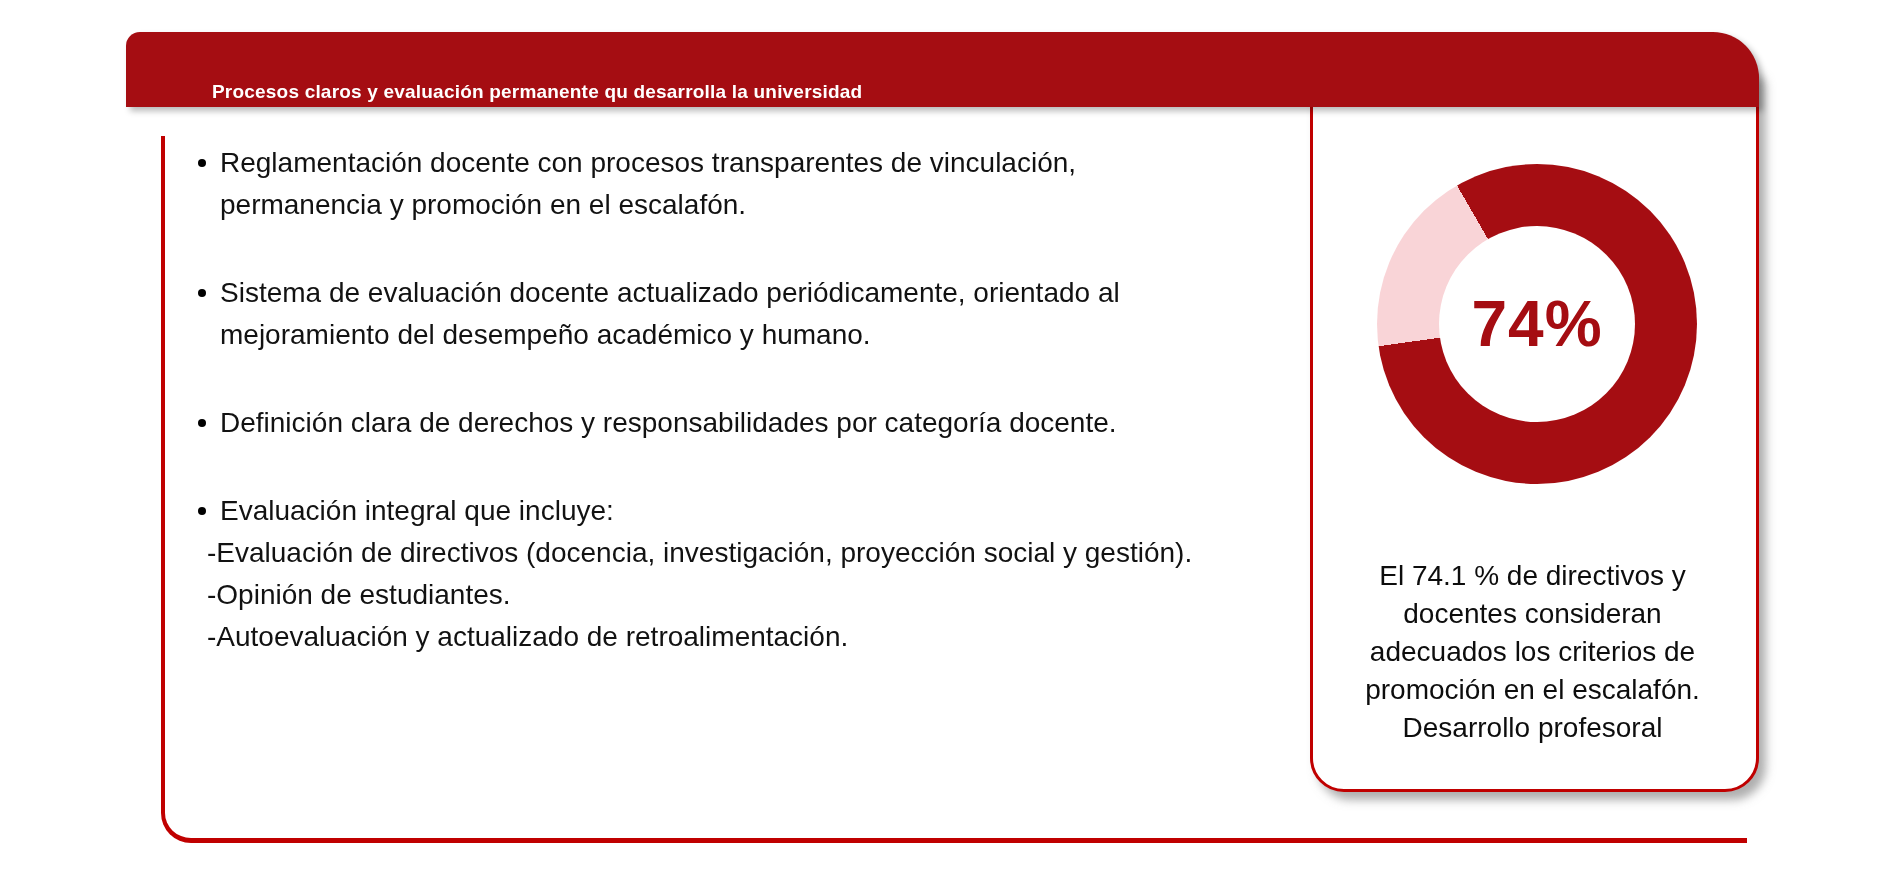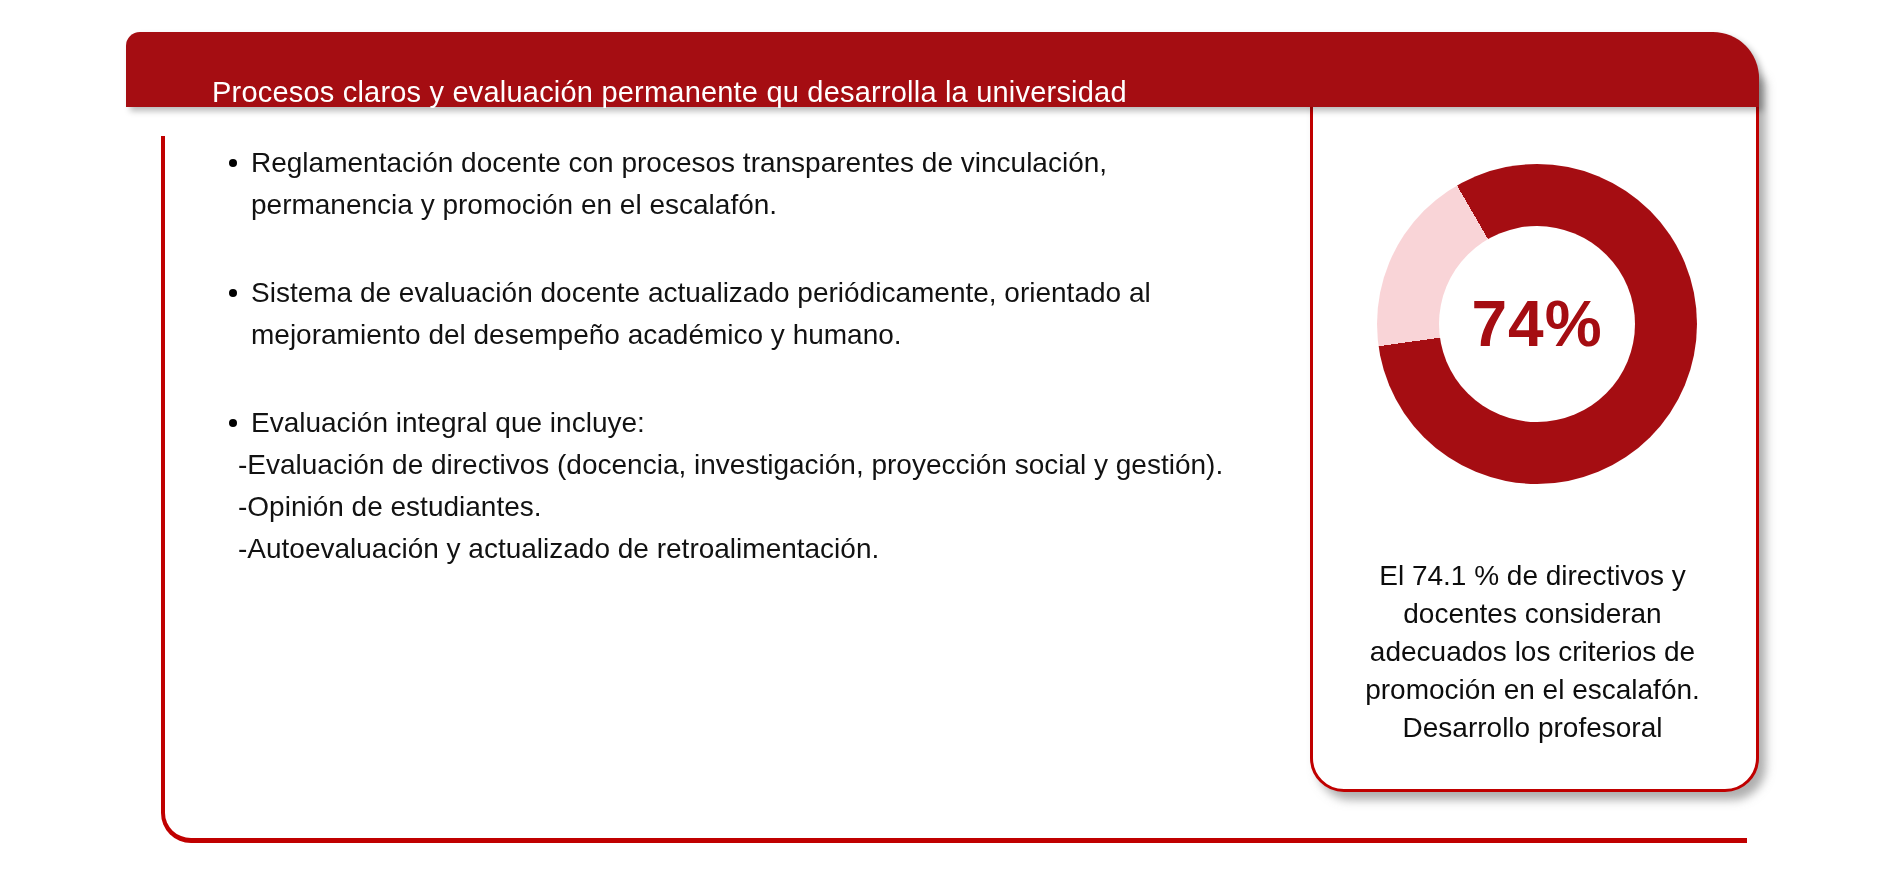--- a/index.html
+++ b/index.html
@@ -8,31 +8,31 @@
     font-family:"Liberation Sans",sans-serif;
   }
   
   .header-bar{
     position:absolute;left:126px;top:32px;width:1633px;height:75px;
     background:#A50D12;border-radius:14px 46px 0 0;
     display:flex;align-items:center;padding-left:86px;box-sizing:border-box;
     z-index:3;box-shadow:4px 4px 6px rgba(0,0,0,0.28);
   }
   .header-bar .title{
-    color:#ffffff;font-weight:normal;font-size:29px;letter-spacing:0.2px;white-space:nowrap;margin-top:45px;
+    color:#ffffff;font-weight:bold;font-size:19px;letter-spacing:0.2px;white-space:nowrap;margin-top:45px;
   }
   
   .content-box{
     position:absolute;left:161px;top:136px;width:1586px;height:707px;
     border-left:4px solid #C00000;border-bottom:5px solid #C00000;
     border-bottom-left-radius:30px;box-sizing:border-box;z-index:1;
   }
   
   .bullets{
-    position:absolute;left:183px;top:142px;width:1150px;z-index:2;
+    position:absolute;left:152px;top:142px;width:1150px;z-index:2;
     color:#121212;font-size:28px;line-height:42px;
   }
   .bullet{display:flex;margin-bottom:46px;}
   .bullet .dot{
     flex:0 0 auto;width:8px;height:8px;border-radius:50%;background:#000;
     margin:17px 14px 0 46px;
   }
   .bullet .btext{flex:1 1 auto;}
   .bullet .sub{margin-left:-13px;}
   
@@ -95,20 +95,26 @@
     </div>
 
     <div class="bullet">
       <span class="dot"></span>
       <div class="btext">
         <div>Sistema de evaluación docente actualizado periódicamente, orientado al</div>
         <div>mejoramiento del desempeño académico y humano.</div>
       </div>
     </div>
 
+    <div class="bullet">
+      <span class="dot"></span>
+      <div class="btext">
+        <div>Definición clara de derechos y responsabilidades por categoría docente.</div>
+      </div>
+    </div>
 
     <div class="bullet">
       <span class="dot"></span>
       <div class="btext">
         <div>Evaluación integral que incluye:</div>
         <div class="sub">-Evaluación de directivos (docencia, investigación, proyección social y gestión).</div>
         <div class="sub">-Opinión de estudiantes.</div>
         <div class="sub">-Autoevaluación y actualizado de retroalimentación.</div>
       </div>
     </div>

